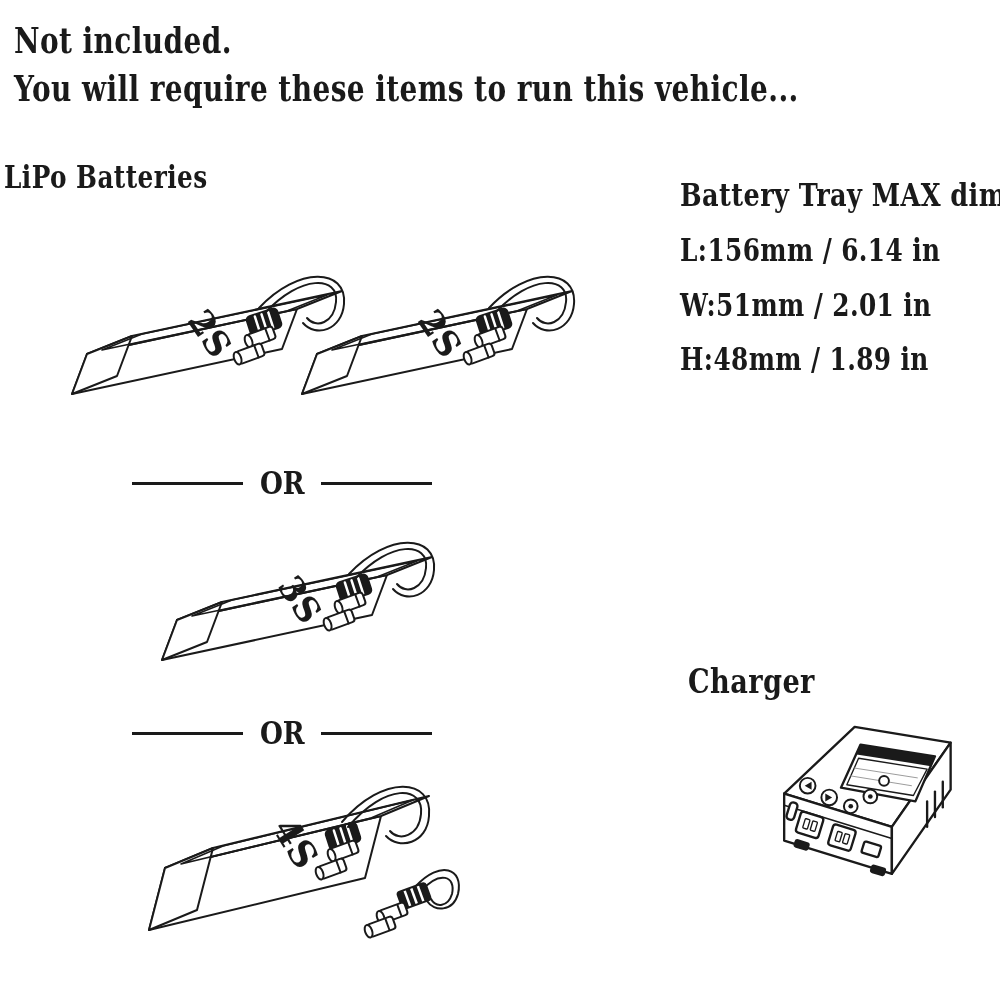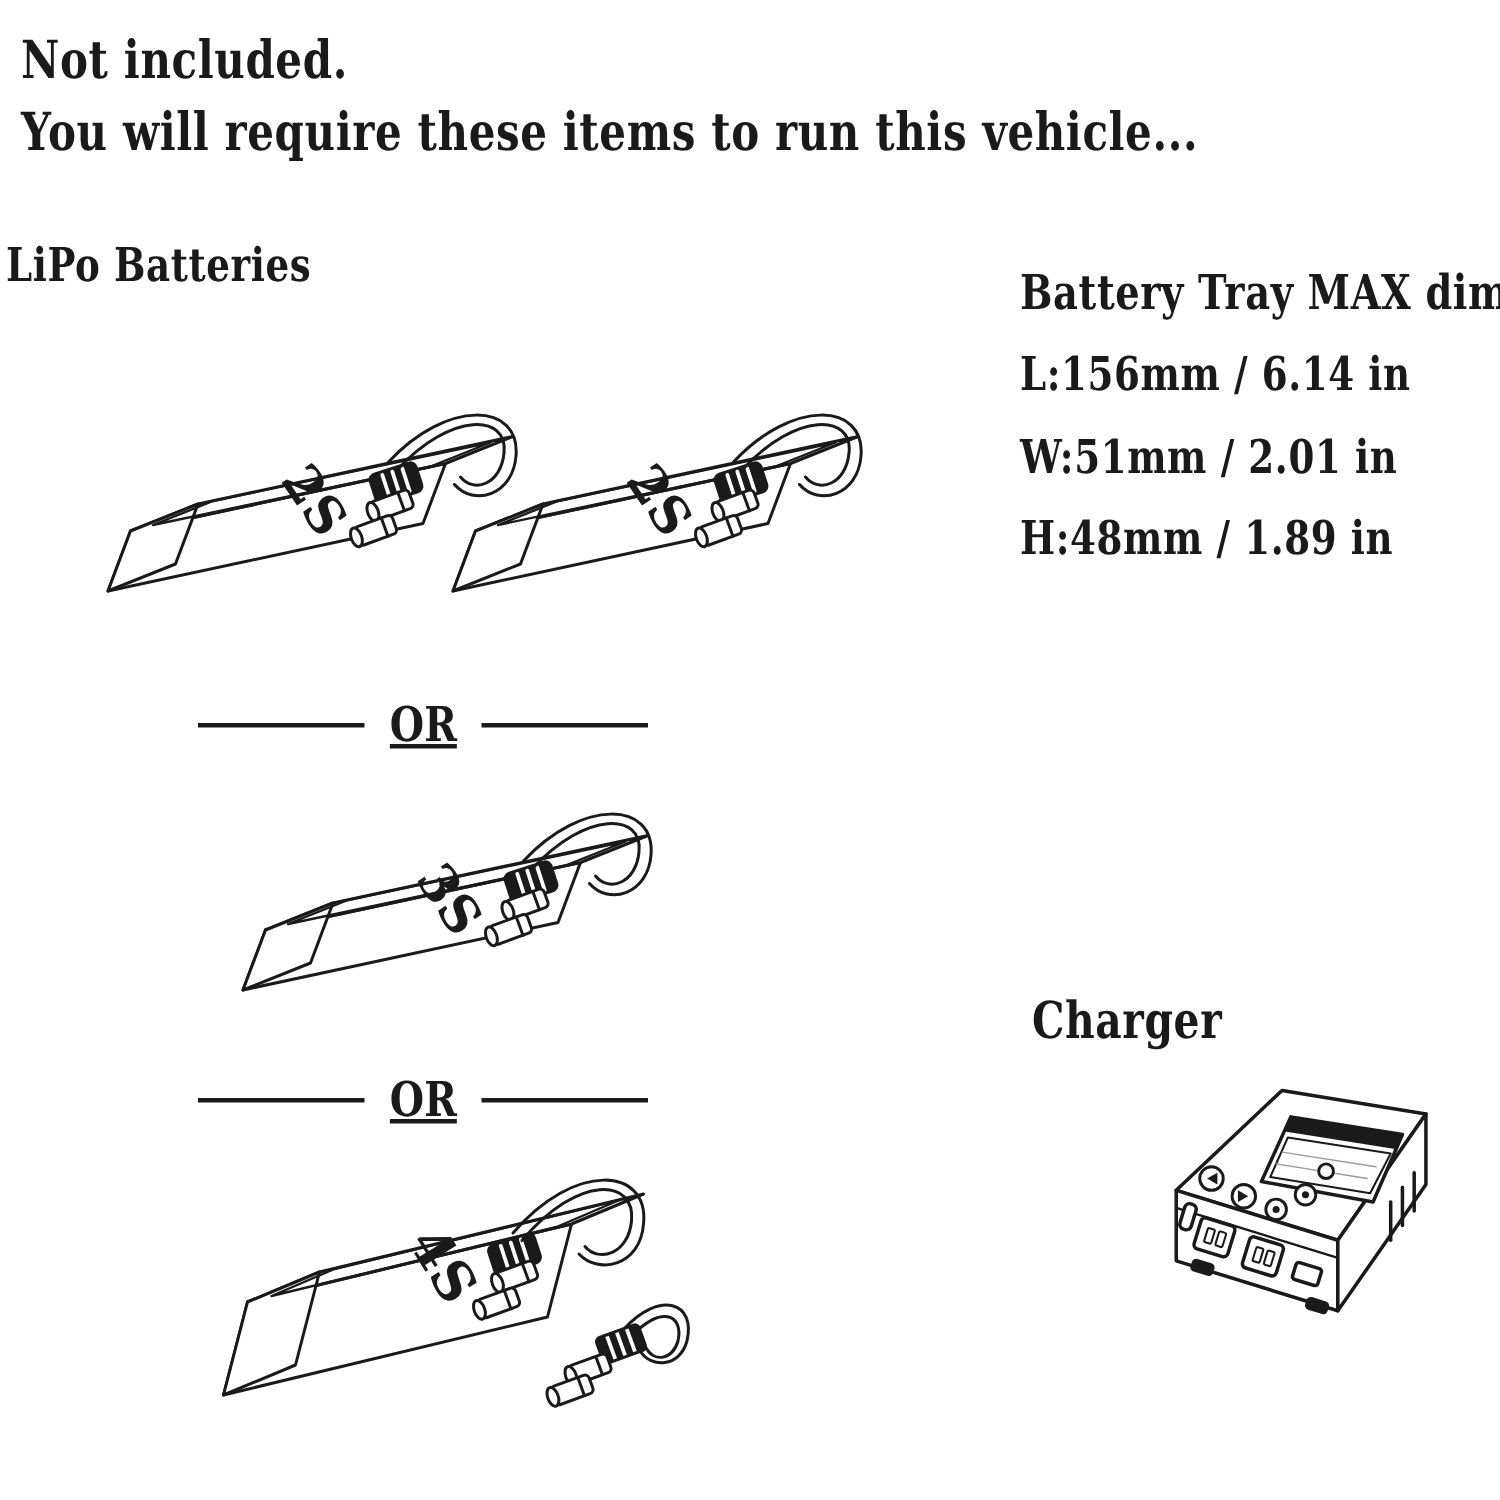--- a/index.html
+++ b/index.html
@@ -5,21 +5,21 @@
   html,body{margin:0;padding:0;background:#fff;}
   .canvas{
     position:relative;width:1000px;height:1000px;background:#ffffff;
     font-family:"DejaVu Serif","Liberation Serif",serif;color:#1a1a1a;overflow:hidden;
   }
   .t{
     position:absolute;font-weight:700;white-space:nowrap;
     transform:scaleX(0.80);transform-origin:0 0;letter-spacing:0.5px;line-height:1.1;
   }
   .abs{position:absolute;display:block;}
-  .or-row{position:absolute;display:flex;align-items:center;gap:12px;width:300px;text-decoration:underline;}
+  .or-row{position:absolute;display:flex;align-items:center;gap:12px;width:300px;}
   .or-line{flex:1;border-top:3px solid #1a1a1a;}
   .or-text{font-weight:700;font-size:32px;transform:scaleX(0.82);transform-origin:50% 50%;}
   svg text{font-family:"DejaVu Serif","Liberation Serif",serif;font-weight:700;fill:#1a1a1a;}
 </style>
 </head>
 <body>
 
 <div class="canvas">
 
   <svg width="0" height="0" style="position:absolute" aria-hidden="true">

